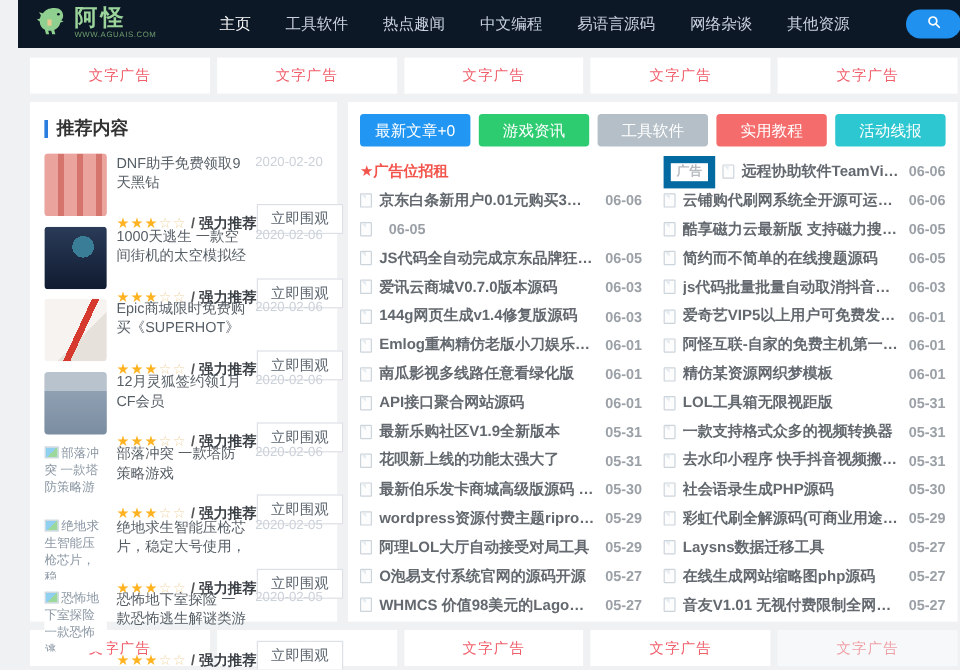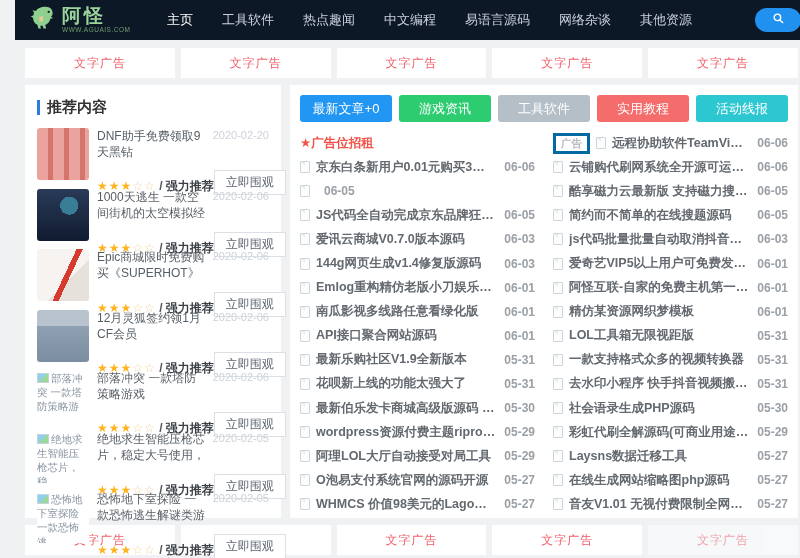--- a/index.html
+++ b/index.html
@@ -6,21 +6,21 @@
     background:#eff1f3;font-family:"Liberation Sans","DejaVu Sans",sans-serif;position:relative;}
   *{box-sizing:border-box;}
 
   
   .header{position:absolute;top:0;left:15px;width:800px;height:40px;background:#0d1826;
     display:flex;align-items:center;padding:0 14px;}
   .logo{display:flex;align-items:center;gap:5px;width:122px;flex:0 0 auto;cursor:pointer;}
   .logo-txt-wrap{display:flex;flex-direction:column;line-height:1;}
   .logo-name{color:#9bd59b;font-size:19px;font-weight:bold;letter-spacing:3px;}
   .logo-sub{color:#6e9e6e;font-size:6.5px;letter-spacing:.5px;margin-top:2px;}
-  .nav{display:flex;gap:29px;margin-left:16px;flex:1;align-items:flex-end;}
+  .nav{display:flex;gap:29px;margin-left:32px;flex:1;align-items:flex-end;}
   .nav-item{color:#c9d2df;font-size:13px;text-decoration:none;cursor:pointer;white-space:nowrap;}
   .nav-item:first-child{color:#ffffff;}
   .search-btn{width:46px;height:24px;border-radius:12px;background:#2191ef;border:none;
     display:flex;align-items:center;justify-content:center;cursor:pointer;flex:0 0 auto;}
 
   
   .ad-strip{position:absolute;left:25px;width:773px;height:30px;display:flex;gap:6px;}
   .ad-strip.top{top:48px;} .ad-strip.bottom{top:525px;}
   .ad-box{flex:1;background:#ffffff;display:flex;align-items:center;justify-content:center;
     color:#f05e6a;font-size:12px;cursor:pointer;letter-spacing:1px;}
@@ -68,21 +68,21 @@
   .col{flex:1;min-width:0;font-weight:bold;}
   .row{display:flex;align-items:center;height:24.1px;cursor:pointer;}
   .doc{width:10px;height:12px;border:1px solid #ccd4dc;border-radius:1px;margin-right:6px;
     flex:0 0 auto;position:relative;background:#fdfdfd;}
   .doc::after{content:"";position:absolute;left:0;top:0;border:2px solid;
     border-color:#e7ecf0 #e7ecf0 rgba(0,0,0,0) rgba(0,0,0,0);}
   .row-title{flex:1;color:#63696f;font-size:12.5px;overflow:hidden;white-space:nowrap;
     text-overflow:ellipsis;}
   .row-date{color:#9aa0a6;font-size:12px;margin-left:8px;flex:0 0 auto;}
   .row.hot .row-title{color:#f2544c;}
-  .ad-badge{border:3px solid #0369a1;color:#b7bbc0;font-size:10.5px;line-height:15px;
+  .ad-badge{border:6px solid #0369a1;color:#b7bbc0;font-size:10.5px;line-height:15px;
     padding:0 5px;margin-right:6px;flex:0 0 auto;}
 </style>
 </head>
 <body>
 
 <div class="header">
   <div class="logo">
     <span>
       <svg width="28" height="28" viewBox="0 0 32 32">
         <path fill="#8fcf8f" d="M19 3c5 0 8 3.2 8 7.4 0 2-.8 3.3-1.9 4.3l2.4 1.2-3.1 1c-.9 3.8-3 6-5.9 7l1.1 4.1h-3l-1-3.2h-2.8l.9 3.2h-3l-1.1-4.2c-3-1.2-4.9-4-4.9-7.8L2 14l2.9-1 .9-3-1.8-2.9 3.7 1C9.8 5 13 3 19 3z"></path>

